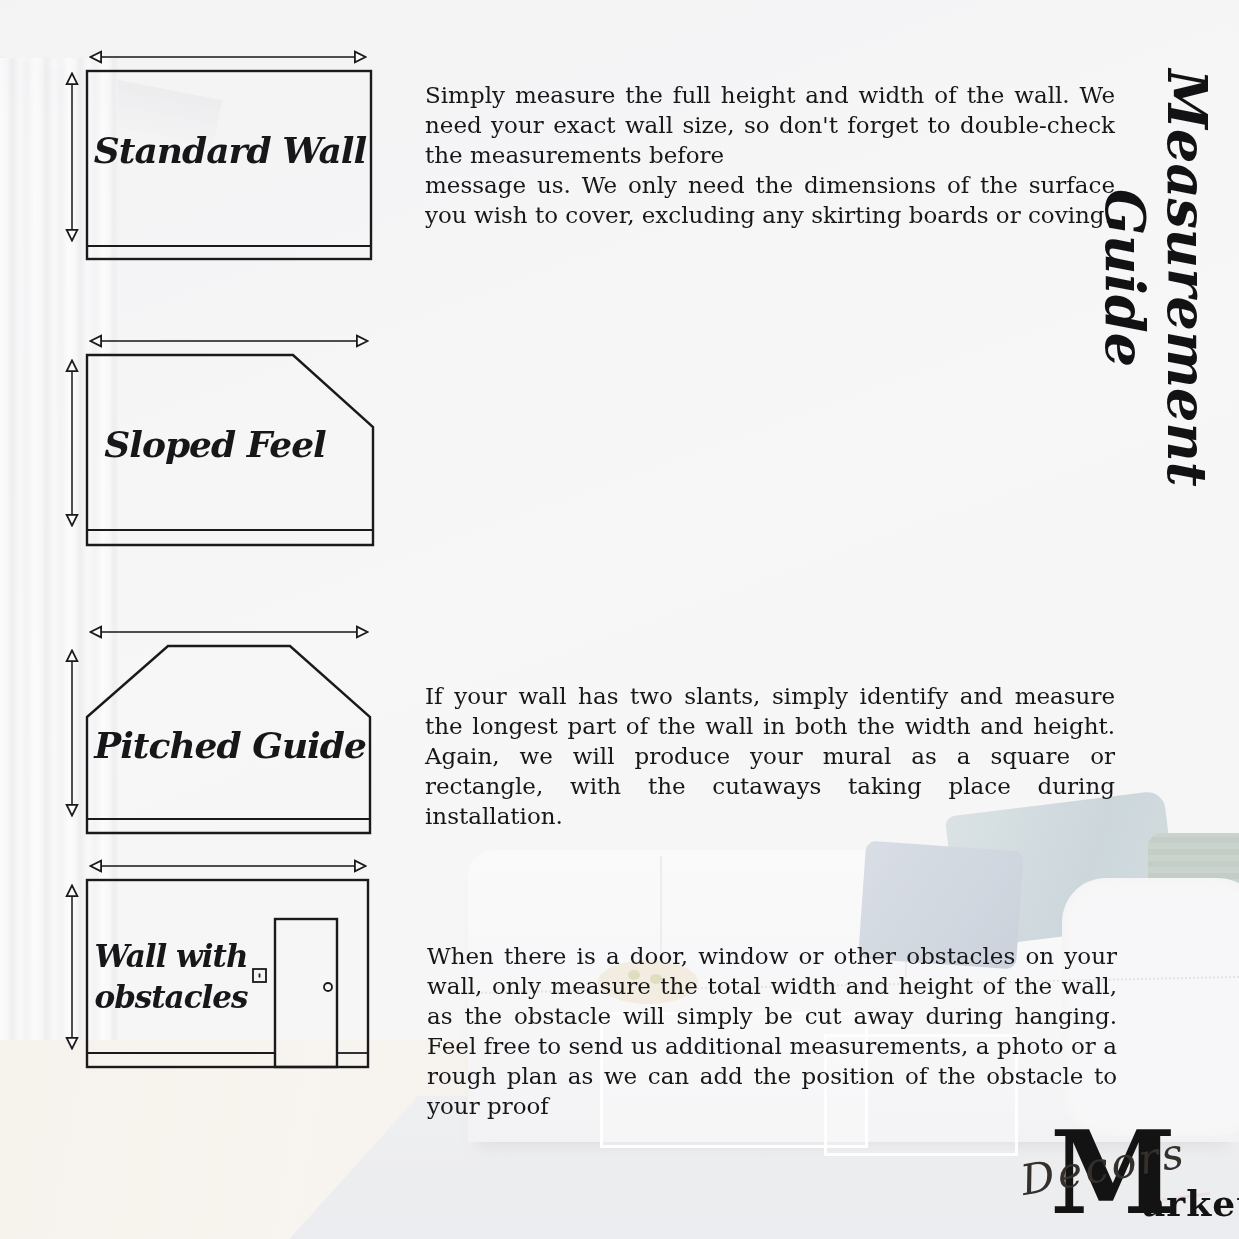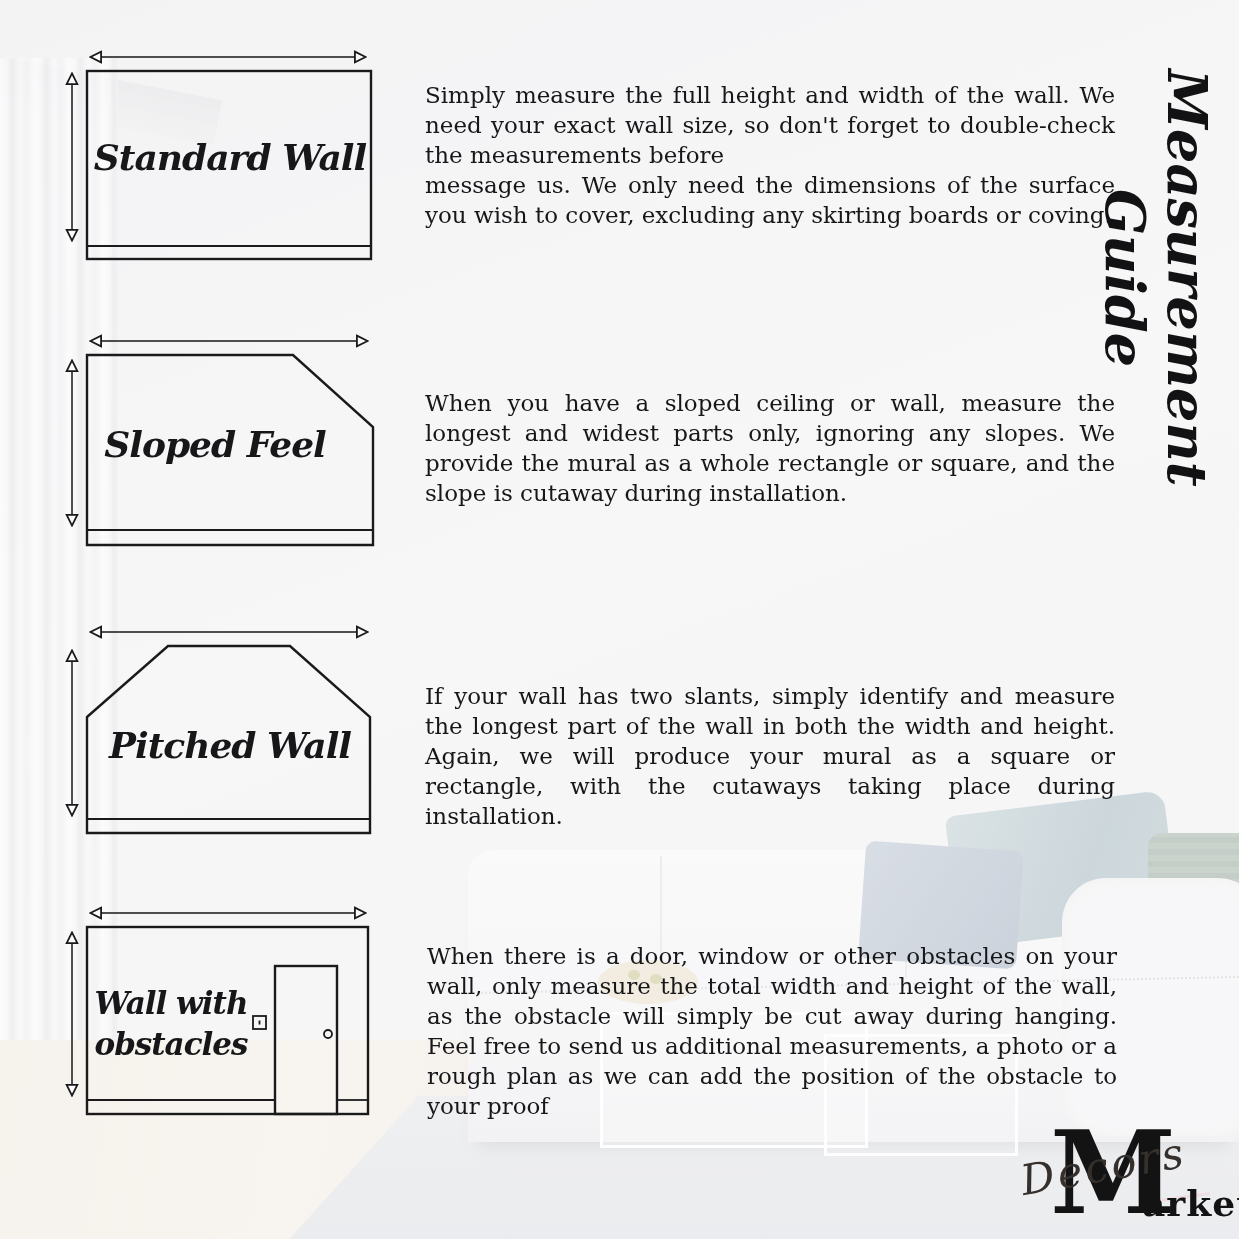--- a/index.html
+++ b/index.html
@@ -103,61 +103,60 @@
     </defs>
   </svg>
 
   <section class="diagram" style="left:65px;top:40px;">
     <svg width="315" height="235" viewBox="0 0 315 235">
       <line class="arrow" x1="26" y1="17" x2="300" y2="17" marker-start="url(#ah)" marker-end="url(#ah)"></line>
       <line class="arrow" x1="7" y1="34" x2="7" y2="200" marker-start="url(#ah)" marker-end="url(#ah)"></line>
       <rect class="wall" x="22" y="31" width="284" height="188"></rect>
       <line class="skirt" x1="22" y1="206" x2="306" y2="206"></line>
     </svg>
-    <div class="wall-label" style="left:25px;top:97px;width:280px;font-size:36px;">Standard Wall</div>
+    <div class="wall-label" style="left:25px;top:90px;width:280px;font-size:36px;">Standard Wall</div>
   </section>
 
   <section class="diagram" style="left:65px;top:325px;">
     <svg width="315" height="235" viewBox="0 0 315 235">
       <line class="arrow" x1="26" y1="16" x2="302" y2="16" marker-start="url(#ah)" marker-end="url(#ah)"></line>
       <line class="arrow" x1="7" y1="36" x2="7" y2="200" marker-start="url(#ah)" marker-end="url(#ah)"></line>
       <path class="wall" d="M22,30 H228 L308,102 V220 H22 Z"></path>
       <line class="skirt" x1="22" y1="205" x2="308" y2="205"></line>
     </svg>
     <div class="wall-label" style="left:10px;top:99px;width:280px;font-size:36px;">Sloped Feel</div>
   </section>
 
   <section class="diagram" style="left:65px;top:615px;">
     <svg width="315" height="235" viewBox="0 0 315 235">
       <line class="arrow" x1="26" y1="17" x2="302" y2="17" marker-start="url(#ah)" marker-end="url(#ah)"></line>
       <line class="arrow" x1="7" y1="36" x2="7" y2="200" marker-start="url(#ah)" marker-end="url(#ah)"></line>
       <path class="wall" d="M22,102 L103,31 H225 L305,102 V218 H22 Z"></path>
       <line class="skirt" x1="22" y1="204" x2="305" y2="204"></line>
     </svg>
-    <div class="wall-label" style="left:25px;top:110px;width:280px;font-size:36px;">Pitched Wall</div>
+    <div class="wall-label" style="left:25px;top:110px;width:280px;font-size:36px;">Pitched Guide</div>
   </section>
 
-  <section class="diagram" style="left:65px;top:895px;">
+  <section class="diagram" style="left:65px;top:848px;">
     <svg width="315" height="235" viewBox="0 0 315 235">
       <line class="arrow" x1="26" y1="18" x2="300" y2="18" marker-start="url(#ah)" marker-end="url(#ah)"></line>
       <line class="arrow" x1="7" y1="38" x2="7" y2="200" marker-start="url(#ah)" marker-end="url(#ah)"></line>
       <rect class="wall" x="22" y="32" width="281" height="187"></rect>
       <line class="skirt" x1="22" y1="205" x2="210" y2="205"></line>
       <line class="skirt" x1="272" y1="205" x2="303" y2="205"></line>
       <rect class="wall" x="210" y="71" width="62" height="148"></rect>
       <circle class="detail" cx="263" cy="139" r="4"></circle>
       <rect class="detail" x="188" y="121" width="13" height="13"></rect>
       <line class="detail" x1="194.5" y1="125.5" x2="194.5" y2="129.5"></line>
     </svg>
     <div class="wall-label" style="left:0px;top:88px;width:212px;font-size:31px;line-height:1.32;">Wall with obstacles</div>
   </section>
 
   <p class="desc" style="top:80px;">Simply measure the full height and width of the wall. We need your exact wall size, so don't forget to double-check the measurements before
 message us. We only need the dimensions of the surface you wish to cover, excluding any skirting boards or coving.</p>
-  <p class="desc" style="top:388px;">When you have a sloped ceiling or wall, measure the longest and widest parts only, ignoring any slopes. We provide the mural as a whole rectangle or square, and the slope is cutaway during installation.</p>
   <p class="desc" style="top:941px;left:427px;">When there is a door, window or other obstacles on your wall, only measure the total width and height of the wall, as the obstacle will simply be cut away during hanging. Feel free to send us additional measurements, a photo or a rough plan as we can add the position of the obstacle to your proof</p>
   <p class="desc" style="top:681px;">If your wall has two slants, simply identify and measure the longest part of the wall in both the width and height. Again, we will produce your mural as a square or rectangle, with the cutaways taking place during installation.</p>
 
   <div class="vtitle">Measurement Guide</div>
 
   <div class="logo">
     <span class="logo-m">M</span>
     <span class="logo-script">Decors</span>
     <span class="logo-suffix">arket</span>
   </div>

